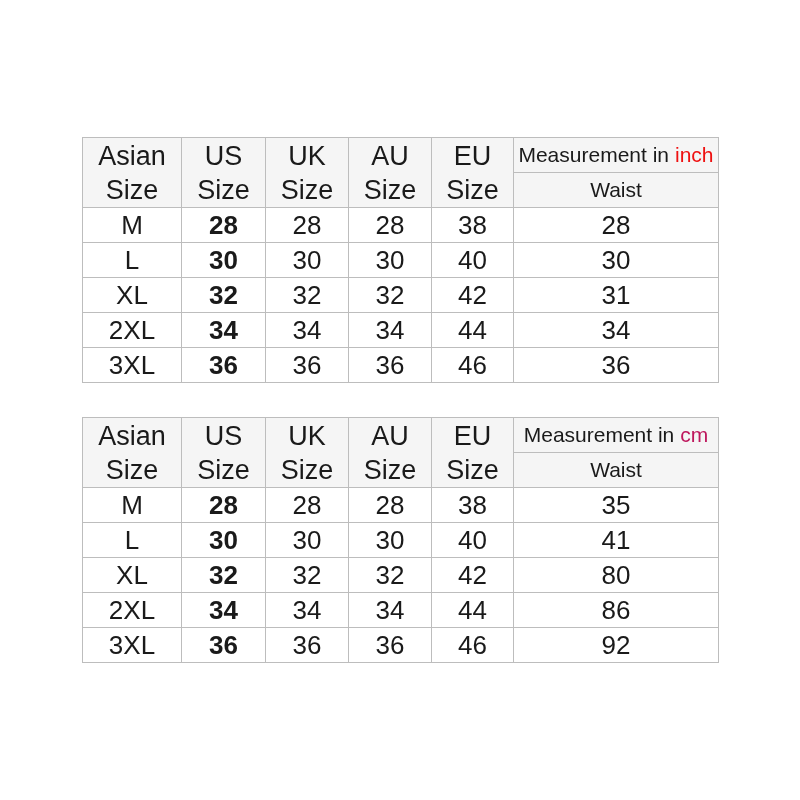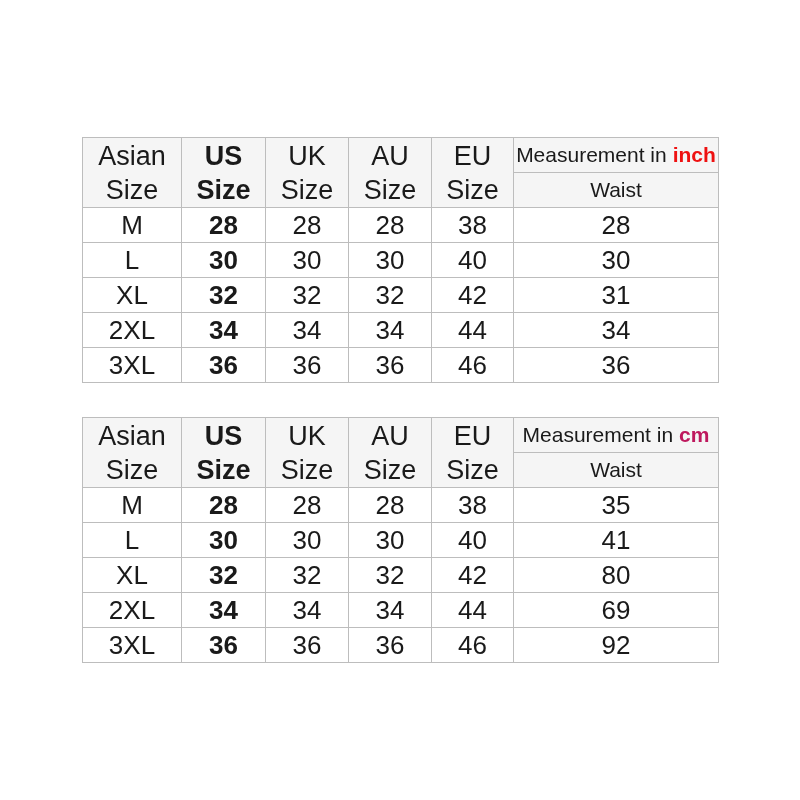--- a/index.html
+++ b/index.html
@@ -28,27 +28,27 @@
   thead th {
     background: #f5f5f5;
     font-weight: normal;
   }
   
   th.size-head {
     font-size: 27px;
     line-height: 34px;
     word-spacing: 300px;
   }
-  th.us-head { font-weight: bold; }
+  th.us-head { font-weight: normal; }
   th.measure-head, th.waist-head {
     font-size: 21px;
     height: 34px;
     font-weight: normal;
   }
-  .unit { font-weight: bold; margin-left: 6px; }
+  .unit { font-weight: normal; margin-left: 6px; }
   tbody td {
     font-size: 26px;
     height: 34px;
     background: #ffffff;
   }
   td.us-col { font-weight: bold; }
 </style>
 </head>
 <body>
 
@@ -168,21 +168,21 @@
       <td>32</td>
       <td>42</td>
       <td>80</td>
     </tr>
     <tr>
       <td>2XL</td>
       <td class="us-col">34</td>
       <td>34</td>
       <td>34</td>
       <td>44</td>
-      <td>69</td>
+      <td>86</td>
     </tr>
     <tr>
       <td>3XL</td>
       <td class="us-col">36</td>
       <td>36</td>
       <td>36</td>
       <td>46</td>
       <td>92</td>
     </tr>
   </tbody>

